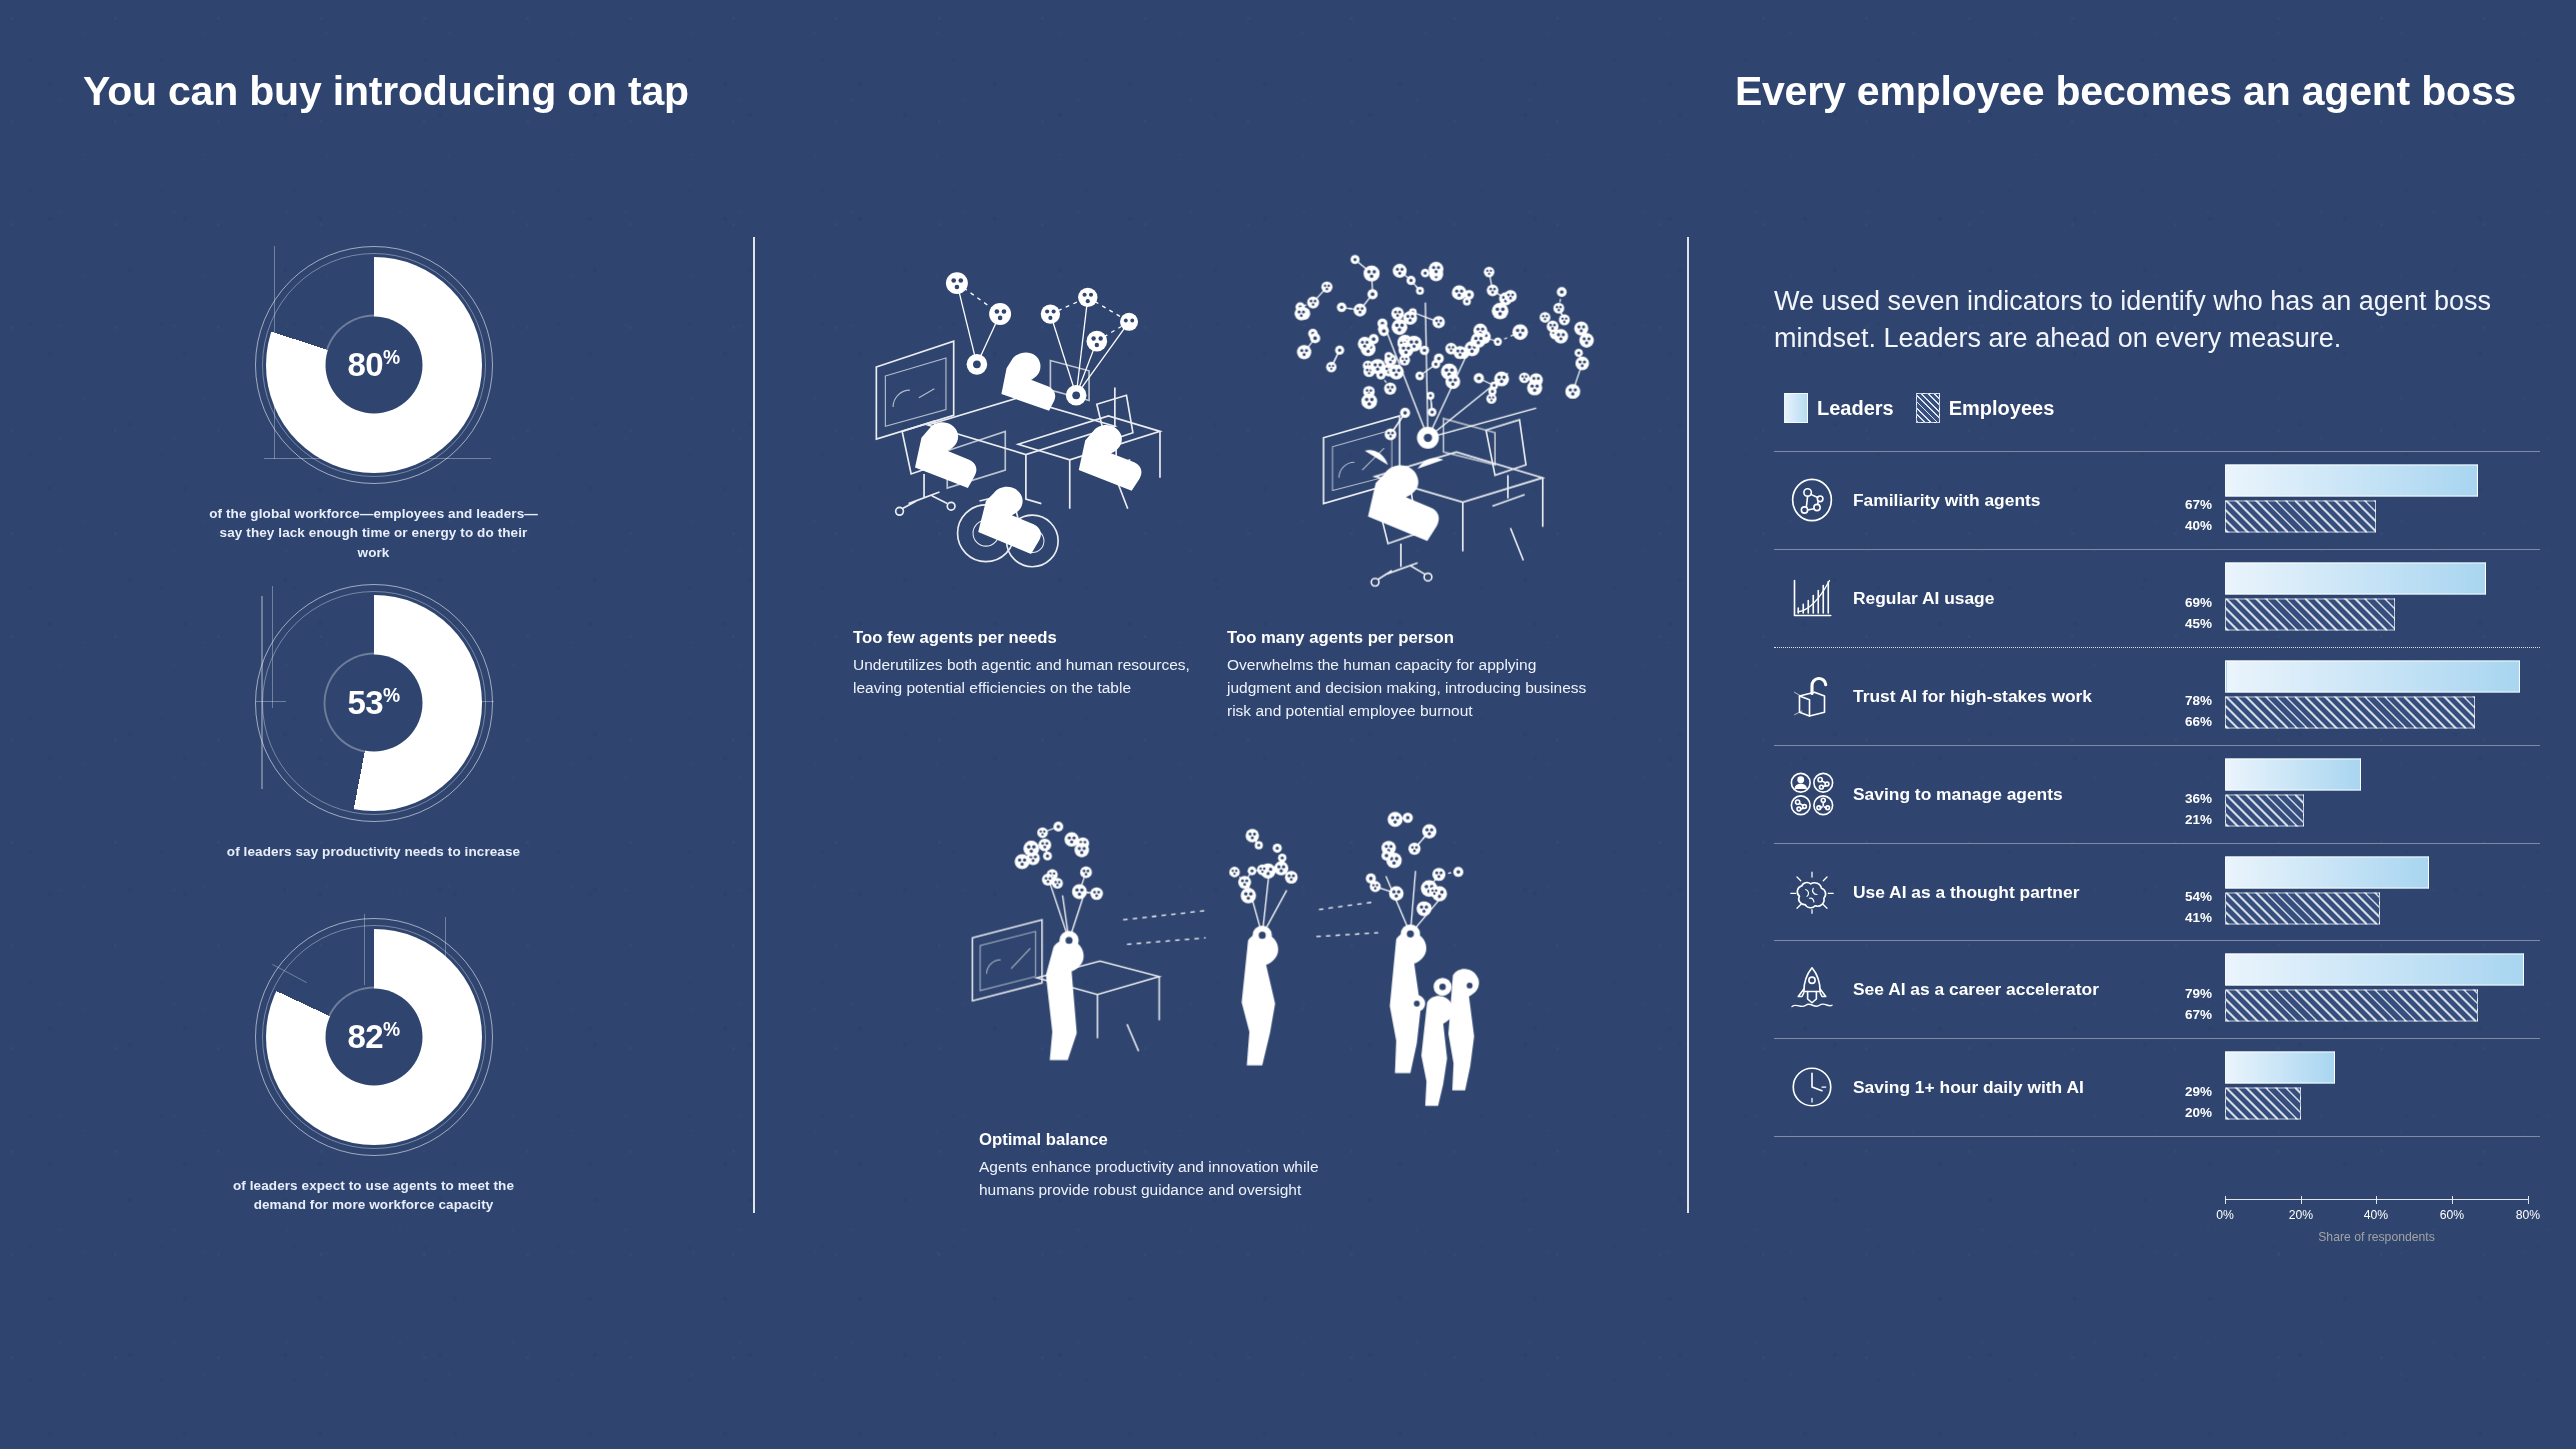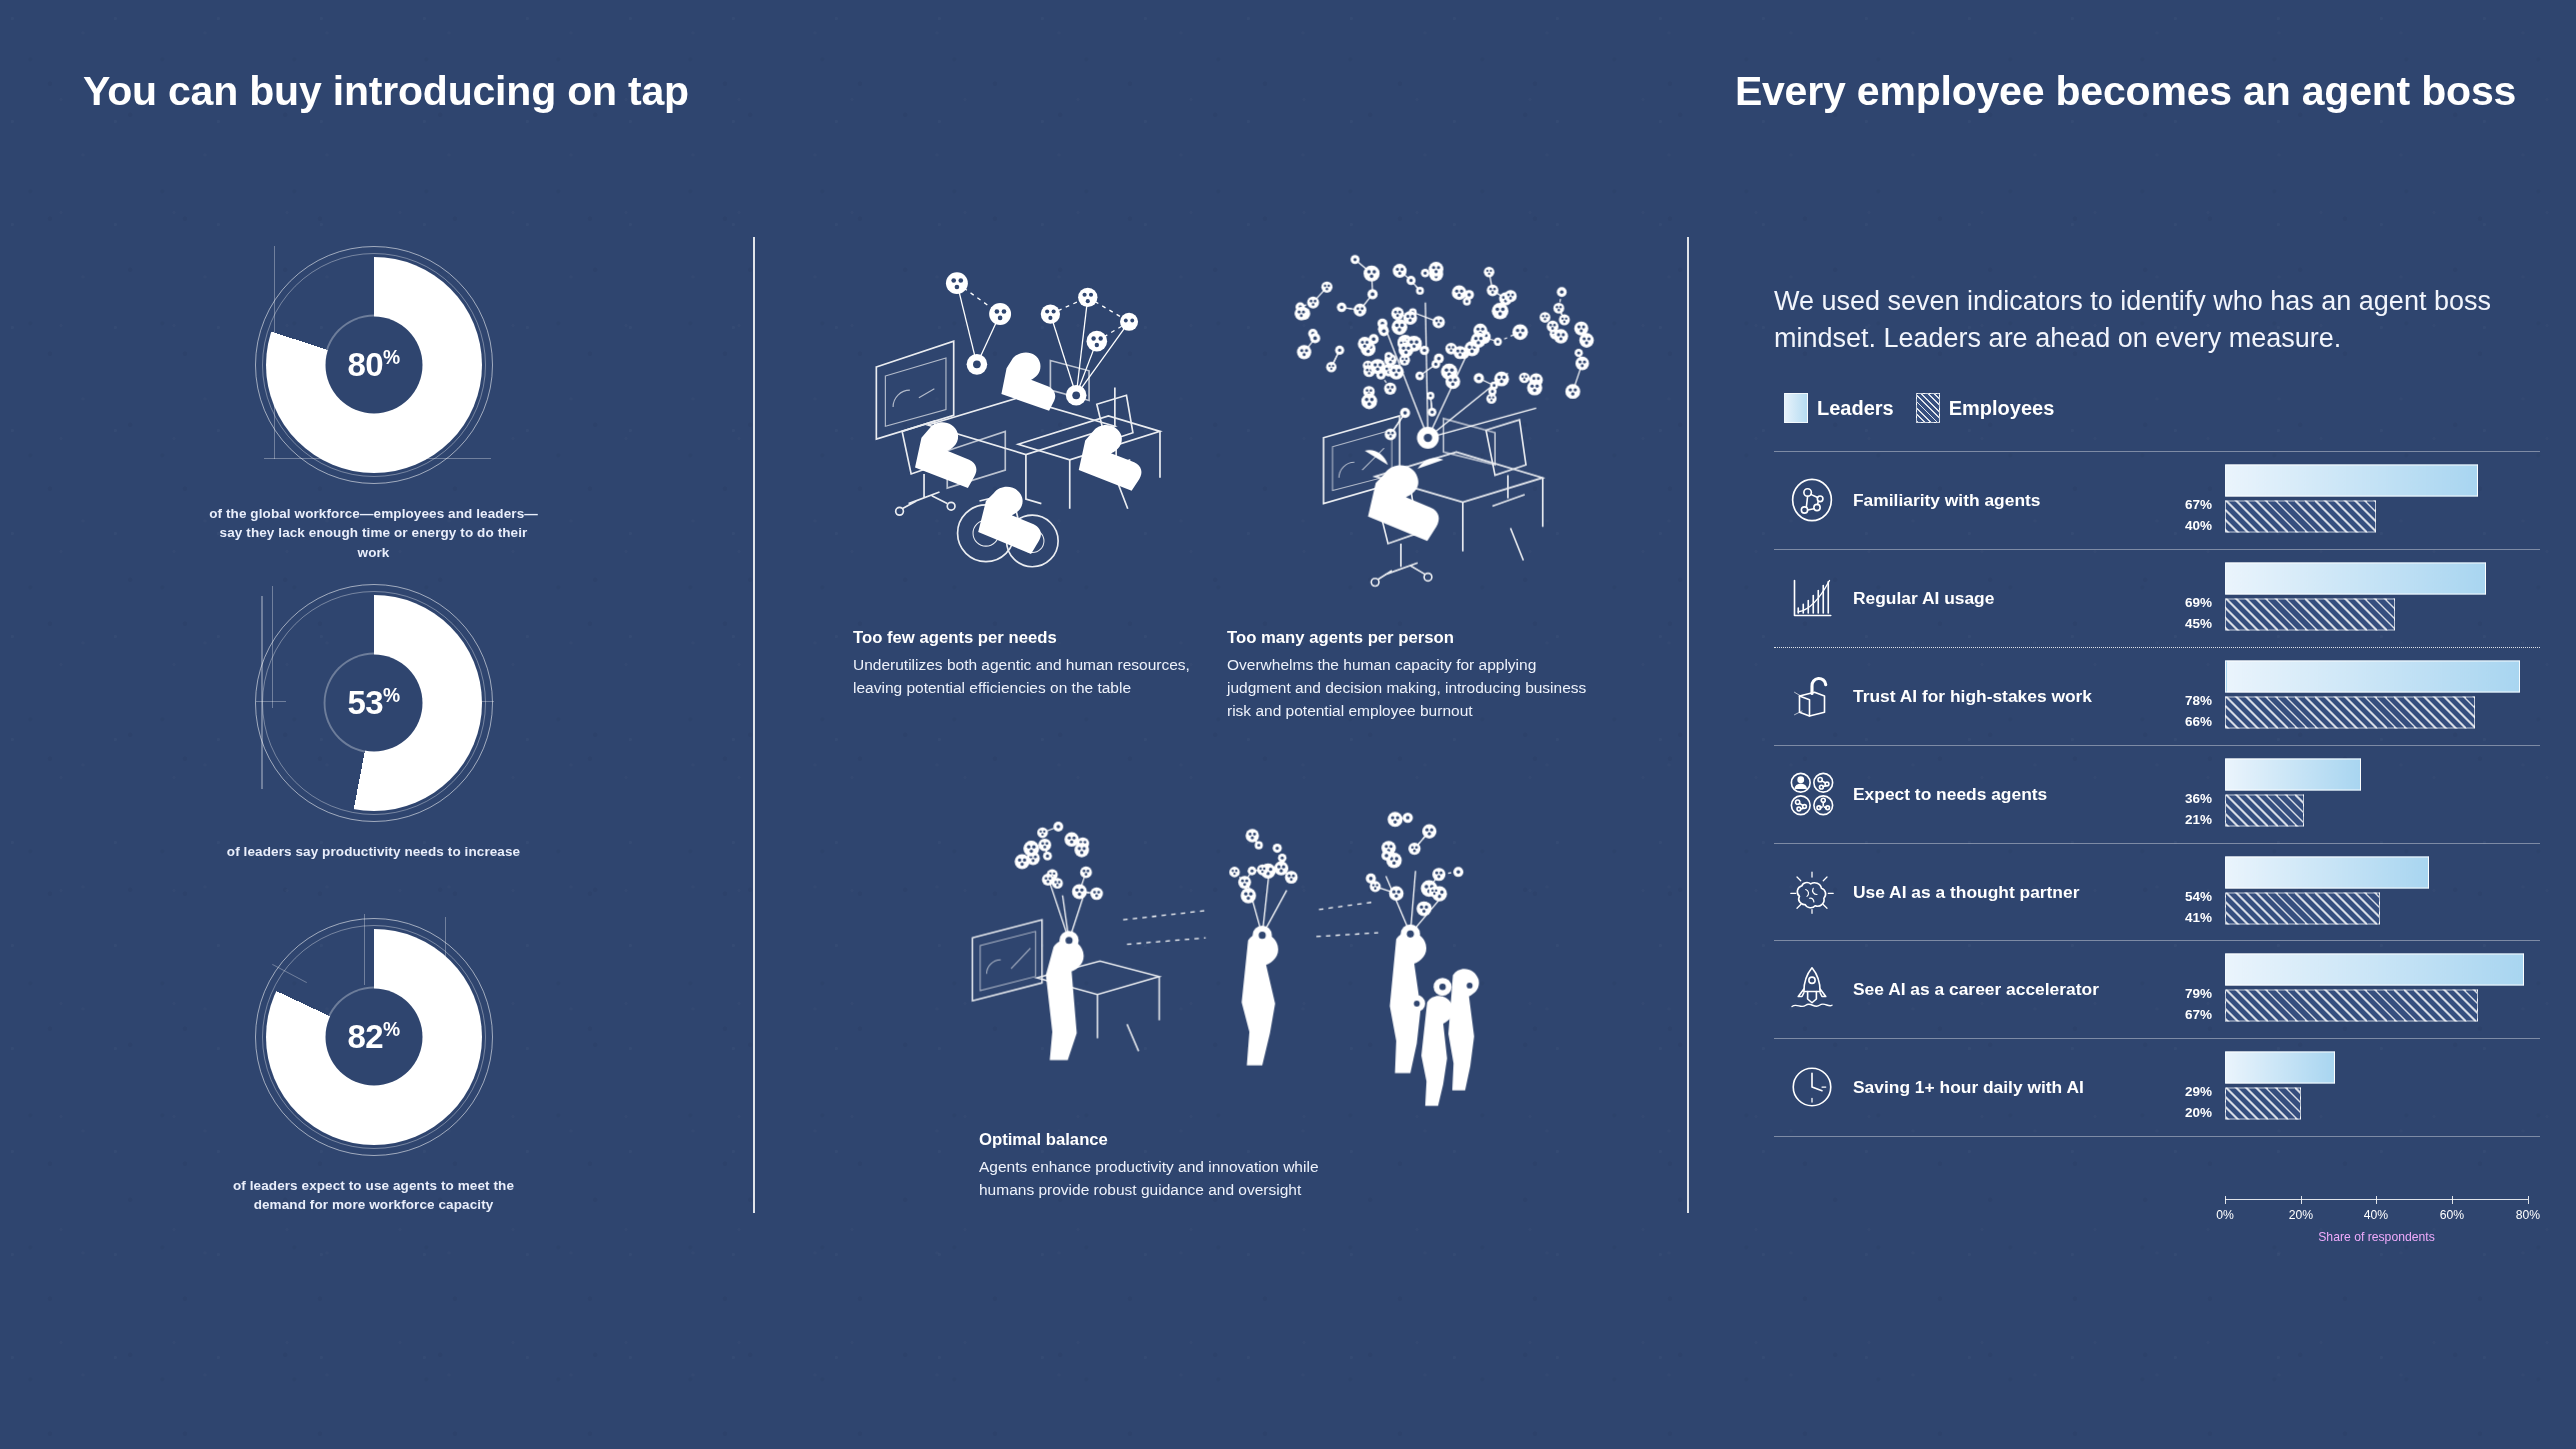--- a/index.html
+++ b/index.html
@@ -118,21 +118,21 @@
   .bar.employees{top:39px;
     background-color:#354e7e;
     background-image:repeating-linear-gradient(45deg,
       rgba(255,255,255,.80) 0 1.9px, transparent 1.9px 7px);
   }
   #xaxis{position:absolute;left:2225px;top:1199px;width:303px;height:58px;}
   .axis-line{position:absolute;left:0;top:0;width:303px;height:1.3px;background:rgba(255,255,255,.85);}
   .axis-tick{position:absolute;top:-3.2px;width:1.3px;height:7.7px;background:rgba(255,255,255,.85);}
   .axis-tick-label{position:absolute;top:9px;font-size:12.2px;color:#ffffff;transform:translateX(-50%);white-space:nowrap;}
   #xaxis-title{position:absolute;left:2225px;top:1230px;width:303px;text-align:center;
-               font-size:12.2px;color:#f0abfc;}
+               font-size:12.2px;color:#a3a3a3;}
 </style>
 </head>
 <body>
 
 <div class="texture"></div>
 
 <div class="stage">
 
   <div class="col-heading" id="head-1">You can buy introducing on tap</div>
   <div class="col-heading" id="head-3">Every employee becomes an agent boss</div>
@@ -1084,21 +1084,21 @@
               <circle cx="17" cy="53" r="3.4"></circle>
               <circle cx="28" cy="60" r="3"></circle>
               <circle cx="19" cy="64" r="3"></circle>
               <path d="M20 55 L25 58 M26 63 L22 64"></path>
               <circle cx="58" cy="50" r="3.2"></circle>
               <circle cx="51" cy="62" r="3"></circle>
               <circle cx="65" cy="62" r="3"></circle>
               <path d="M58 53 L58 59 M56 61 L53 62 M60 61 L63 62"></path>
             </g>
           </svg></span>
-        <div class="row-label">Expect to needs agents</div>
+        <div class="row-label">Saving to manage agents</div>
         <div class="row-vals">
           <div>36%</div>
           <div>21%</div>
         </div>
         <div class="bars">
           <div class="bar leaders" style="width: 136px;"></div>
           <div class="bar employees" style="width: 79px;"></div>
         </div>
       </div>
       <div class="row-line" style="top: 392px;"></div>

